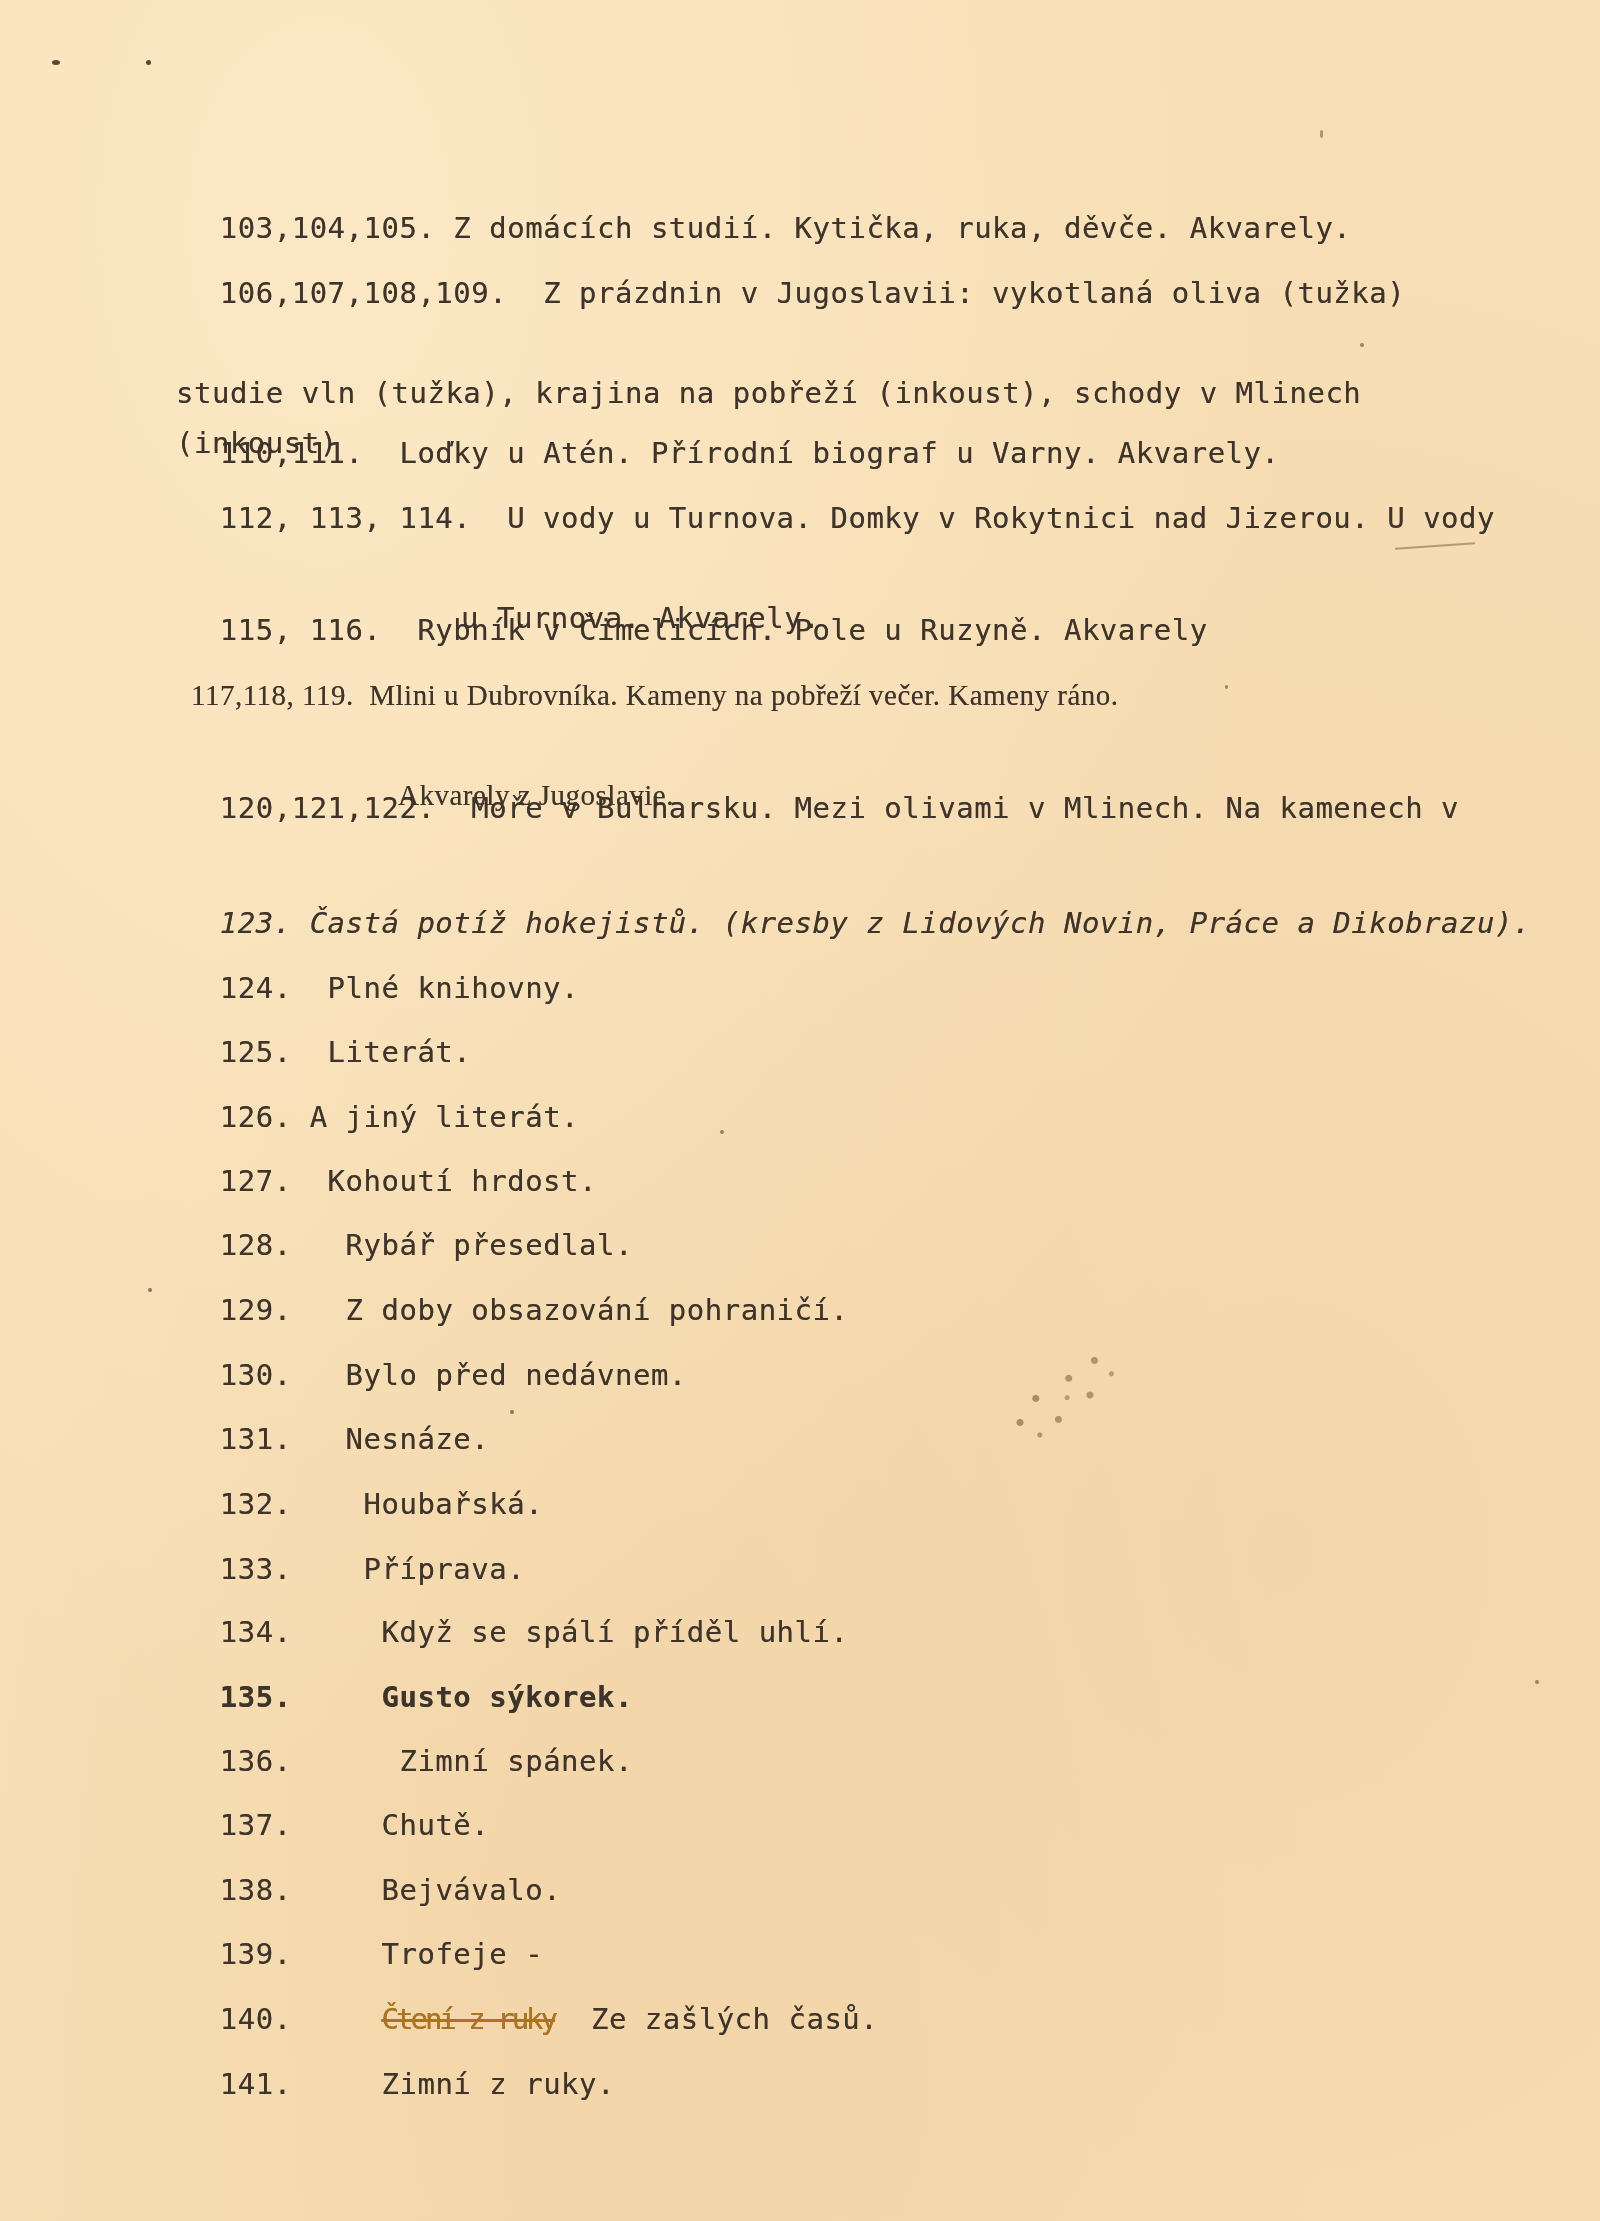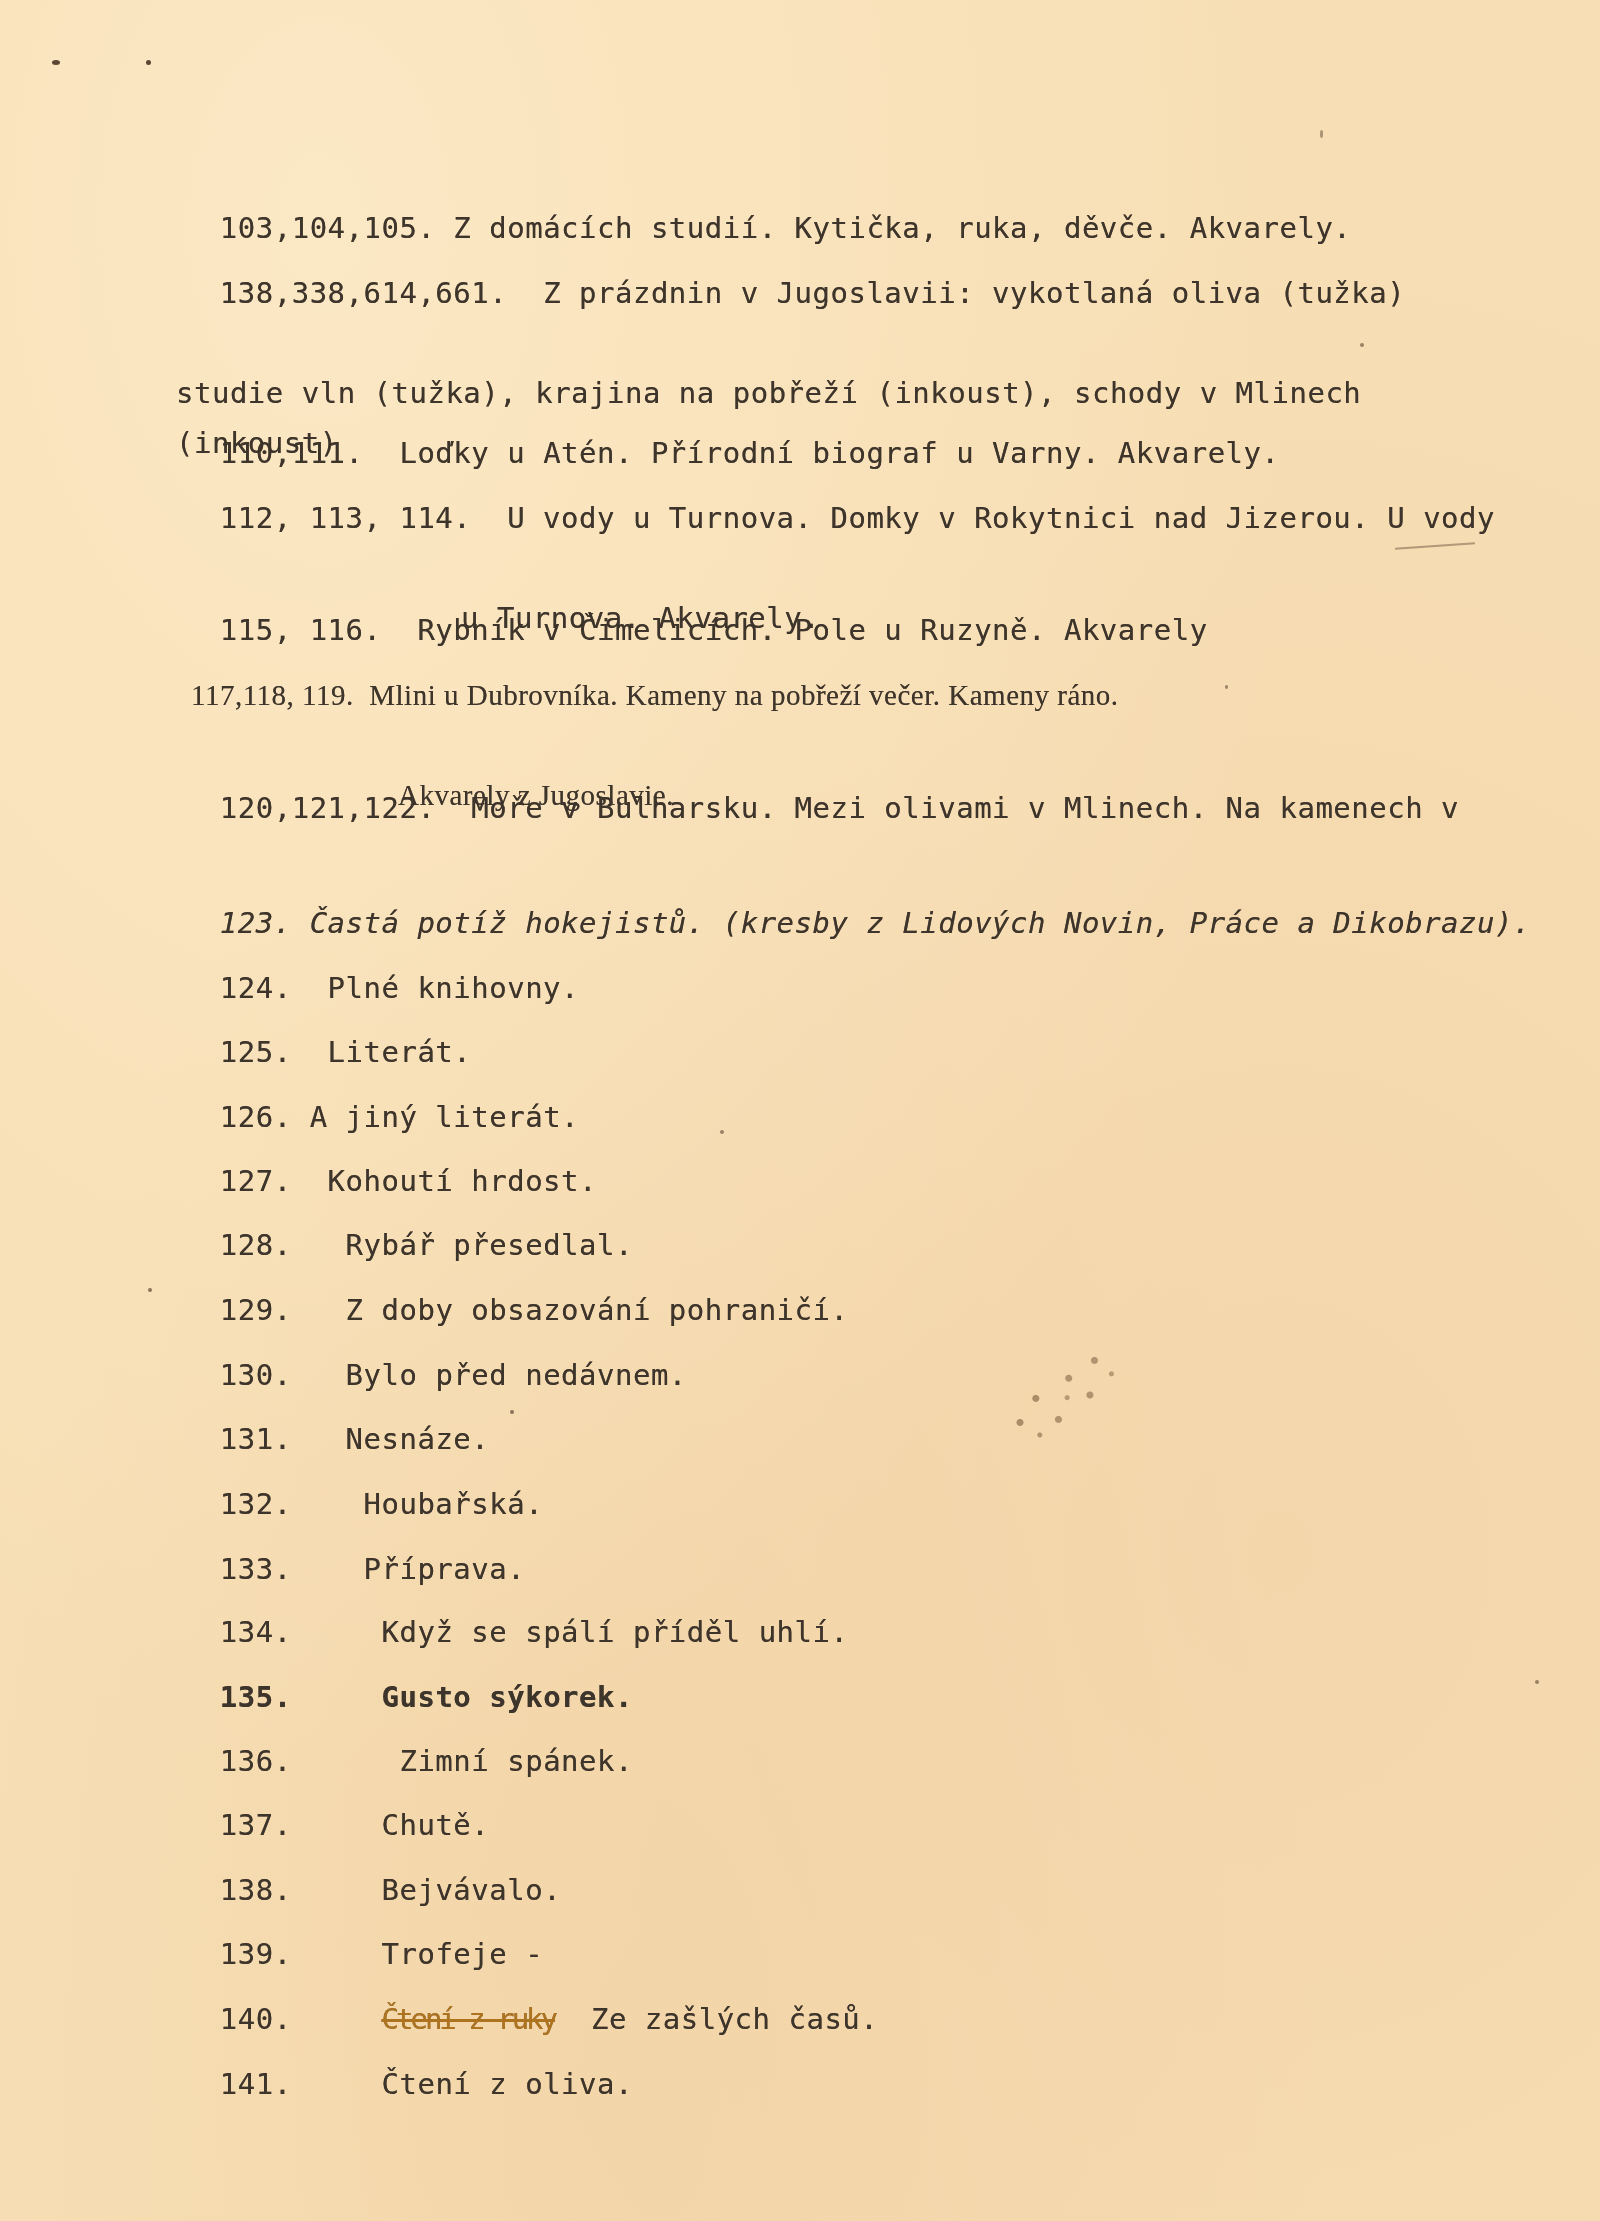--- a/index.html
+++ b/index.html
@@ -73,21 +73,21 @@
   <div class="speck" style="left:720px;top:1130px;width:4px;height:4px;opacity:0.6;"></div>
   <div class="speck" style="left:1535px;top:1680px;width:4px;height:4px;opacity:0.6;"></div>
   <div class="smudge"></div>
   <div class="pencil-mark"></div>
 
   <div class="entry" style="left:148px;top:153px;">
     <span class="num">103,104,105.</span> <span>Z domácích studií. Kytička, ruka, děvče. Akvarely.</span>
   </div>
 
   <div class="entry" style="left:148px;top:218px;">
-    <span class="num">138,338,614,661.</span>  <span>Z prázdnin v Jugoslavii: vykotlaná oliva (tužka)</span>
+    <span class="num">106,107,108,109.</span>  <span>Z prázdnin v Jugoslavii: vykotlaná oliva (tužka)</span>
     <span class="cont">studie vln (tužka), krajina na pobřeží (inkoust), schody v Mlinech</span><span class="cont">(inkoust)</span>
   </div>
 
   <div class="entry" style="left:148px;top:378px;">
     <span class="num">110,111.</span>  <span>Loďky u Atén. Přírodní biograf u Varny. Akvarely.</span>
   </div>
 
   <div class="entry" style="left:148px;top:443px;">
     <span class="num">112, 113, 114.</span>  <span>U vody u Turnova. Domky v Rokytnici nad Jizerou. U vody</span>
     <span class="cont" style="padding-left:285px;">u Turnova. Akvarely.</span>
@@ -172,16 +172,16 @@
 
   <div class="entry" style="left:148px;top:1879px;">
     <span class="num">139.</span>     <span>Trofeje -</span>
   </div>
 
   <div class="entry" style="left:148px;top:1944px;">
     <span class="num">140.</span>     <span class="strike">Čtení z ruky</span>  <span>Ze zašlých časů.</span>
   </div>
 
   <div class="entry" style="left:148px;top:2009px;">
-    <span class="num">141.</span>     <span>Čtení z oliva.</span>
+    <span class="num">141.</span>     <span>Zimní z ruky.</span>
   </div>
 
 </div>
 
 </body></html>

